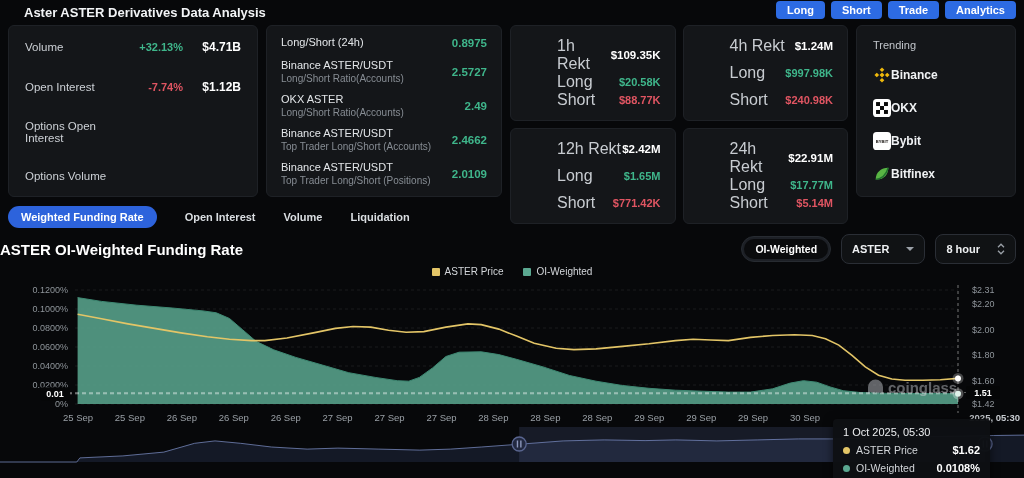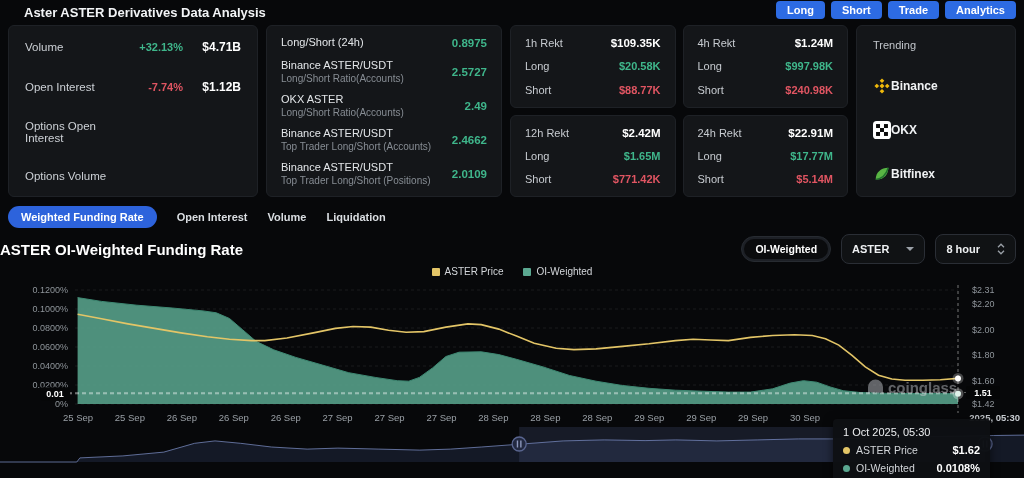--- a/index.html
+++ b/index.html
@@ -27,31 +27,31 @@
   .ratio-card { flex:0 0 236px; padding:10px 14px; display:flex; flex-direction:column; justify-content:space-between; }
   .r-row { display:flex; align-items:center; }
   .r-text { flex:1; }
   .r-label { font-size:11px; color:#e3e6e9; }
   .r-sub { font-size:10px; color:#878d94; margin-top:2px; }
   .r-sub:empty { display:none; }
   .r-value { font-size:11.5px; font-weight:bold; color:#3fb68b; }
   .rekt-grid { flex:0 0 338px; display:grid; grid-template-columns:1fr 1fr; grid-template-rows:1fr 1fr; gap:7px; }
   .rekt-card { padding:11px 14px; display:flex; flex-direction:column; justify-content:space-between; }
   .k-row { display:flex; align-items:center; justify-content:space-between; }
-  .k-label { font-size:11px; color:#c8ccd1; }
+  .k-label { font-size:16px; color:#c8ccd1;margin-left:32px; }
   .k-total { font-size:11.5px; font-weight:bold; color:#fff; }
   .k-long { font-size:11px; font-weight:bold; color:#3fb68b; }
   .k-short { font-size:11px; font-weight:bold; color:#e05562; }
   .trending-card { flex:1; padding:13px 16px; display:flex; flex-direction:column; justify-content:space-between; }
   .t-title { font-size:11px; color:#c2c6cb; }
   .t-item { display:flex; align-items:center; cursor:pointer; }
   .t-item svg { width:18px; height:18px; }
   .t-name { font-size:12px; font-weight:bold; color:#f0f2f4; }
   
-  .tabs { position:absolute; top:204px; left:8px; display:flex; align-items:center; gap:20px; height:26px; }
+  .tabs { position:absolute; top:204px; left:8px; display:flex; align-items:center; gap:28px; height:26px; }
   .tab { font-size:11px; font-weight:bold; color:#dadee2; cursor:pointer; padding:5px 0; }
   .tab.active { background:#2d63dc; color:#fff; border-radius:14px; padding:5px 13px; }
   
   .chart-head { position:absolute; top:234px; left:0; right:8px; height:30px; display:flex; align-items:center; }
   .chart-title { font-size:15px; font-weight:bold; color:#fff; }
   .chart-controls { margin-left:auto; display:flex; align-items:center; gap:10px; }
   .seg-group { display:flex; background:#1d2026; border:1px solid #272b31; border-radius:16px; padding:2px; }
   .seg { font-size:10.5px; font-weight:bold; color:#9ba1a8; padding:4px 11px; border-radius:14px; cursor:pointer; white-space:nowrap; }
   .seg.active { background:#0a0b0d; color:#fff; }
   .select { display:flex; align-items:center; gap:17px; background:#101214; border:1px solid #2a2e35;
@@ -231,20 +231,27 @@
           <rect x="0" y="0" width="20" height="20" rx="4" fill="#ffffff"></rect>
           <g fill="#0a0a0a">
             <rect x="3.4" y="3.4" width="4.4" height="4.4"></rect>
               <rect x="12.2" y="3.4" width="4.4" height="4.4"></rect>
             <rect x="7.8" y="7.8" width="4.4" height="4.4"></rect>
             <rect x="3.4" y="12.2" width="4.4" height="4.4"></rect>
               <rect x="12.2" y="12.2" width="4.4" height="4.4"></rect>
           </g>
         </svg>
         <span class="t-name">OKX</span>
+      </div>
+      <div class="t-item">
+        <svg viewBox="0 0 20 20">
+          <rect x="0" y="0" width="20" height="20" rx="4" fill="#ffffff"></rect>
+          <text x="10" y="12.6" font-size="4.6" font-weight="bold" text-anchor="middle" fill="#15110d" font-family="Liberation Sans, sans-serif">BYBIT</text>
+        </svg>
+        <span class="t-name">Bybit</span>
       </div>
       <div class="t-item">
         <svg viewBox="0 0 20 20">
           <path d="M3 16 C3 8 9 3 17 3 C17 11 11 17 3 16 Z" fill="#59b544"></path>
           <path d="M3 16 C9 15.5 14.5 11 17 3" fill="none" stroke="#1f6e2d" stroke-width="1.6"></path>
         </svg>
         <span class="t-name">Bitfinex</span>
       </div>
     </div>
   </div>

